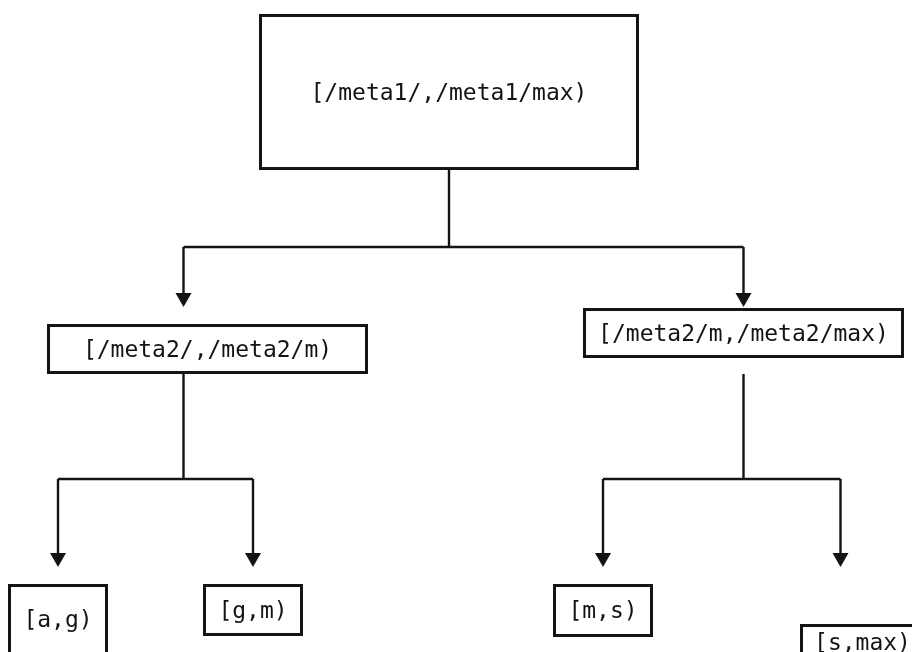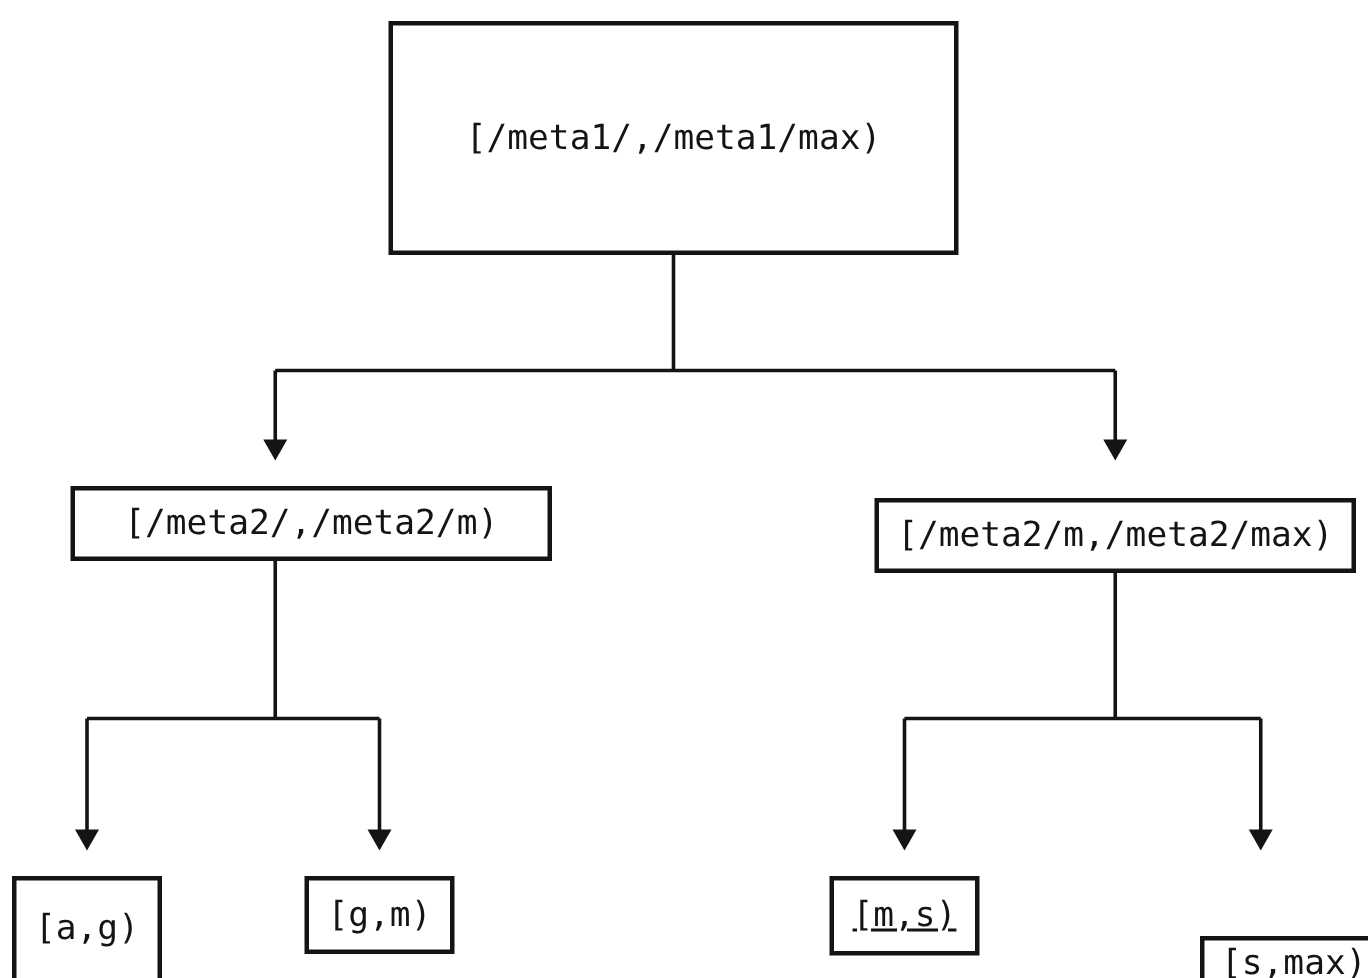--- a/index.html
+++ b/index.html
@@ -32,24 +32,24 @@
     align-items: center;
     justify-content: center;
     color: #141414;
     font-size: 23px;
     line-height: 1;
     white-space: nowrap;
   }
   
   .node-root       { left: 259px; top: 14px;  width: 380px; height: 156px; }
   .node-meta2-left { left: 23px;  top: 324px; width: 321px; height: 50px; margin-left: 24px;  }
-  .node-meta2-right{ left: 583px; top: 332px; width: 321px; height: 50px;  }
+  .node-meta2-right{ left: 583px; top: 308px; width: 321px; height: 50px;  }
   .node-leaf-ag    { left: 8px;   top: 584px; width: 100px; height: 71px;  }
   .node-leaf-gm    { left: 203px; top: 584px; width: 100px; height: 52px;  }
-  .node-leaf-ms    { left: 553px; top: 584px; width: 100px; height: 53px; text-decoration: underline;  }
+  .node-leaf-ms    { left: 553px; top: 584px; width: 100px; height: 53px;  }
   .node-leaf-smax  { left: 800px; top: 584px; width: 125px; height: 37px; margin-top: 40px;  }
 </style>
 </head>
 <body>
 
 <div class="canvas" id="canvas">
 
   <svg class="edges-svg" id="edges-svg" viewBox="0 0 912 652">
       <path d="M449 170 V247 M183.5 247 H743.5 M183.5 247 V295 M743.5 247 V295 M183.5 374 V479 M58 479 H253 M58 479 V555 M253 479 V555 M743.5 374 V479 M603 479 H840.5 M603 479 V555 M840.5 479 V555" fill="none" stroke="#141414" stroke-width="2.4"></path>
       <polygon points="175.5,293 191.5,293 183.5,307" fill="#141414"></polygon>

